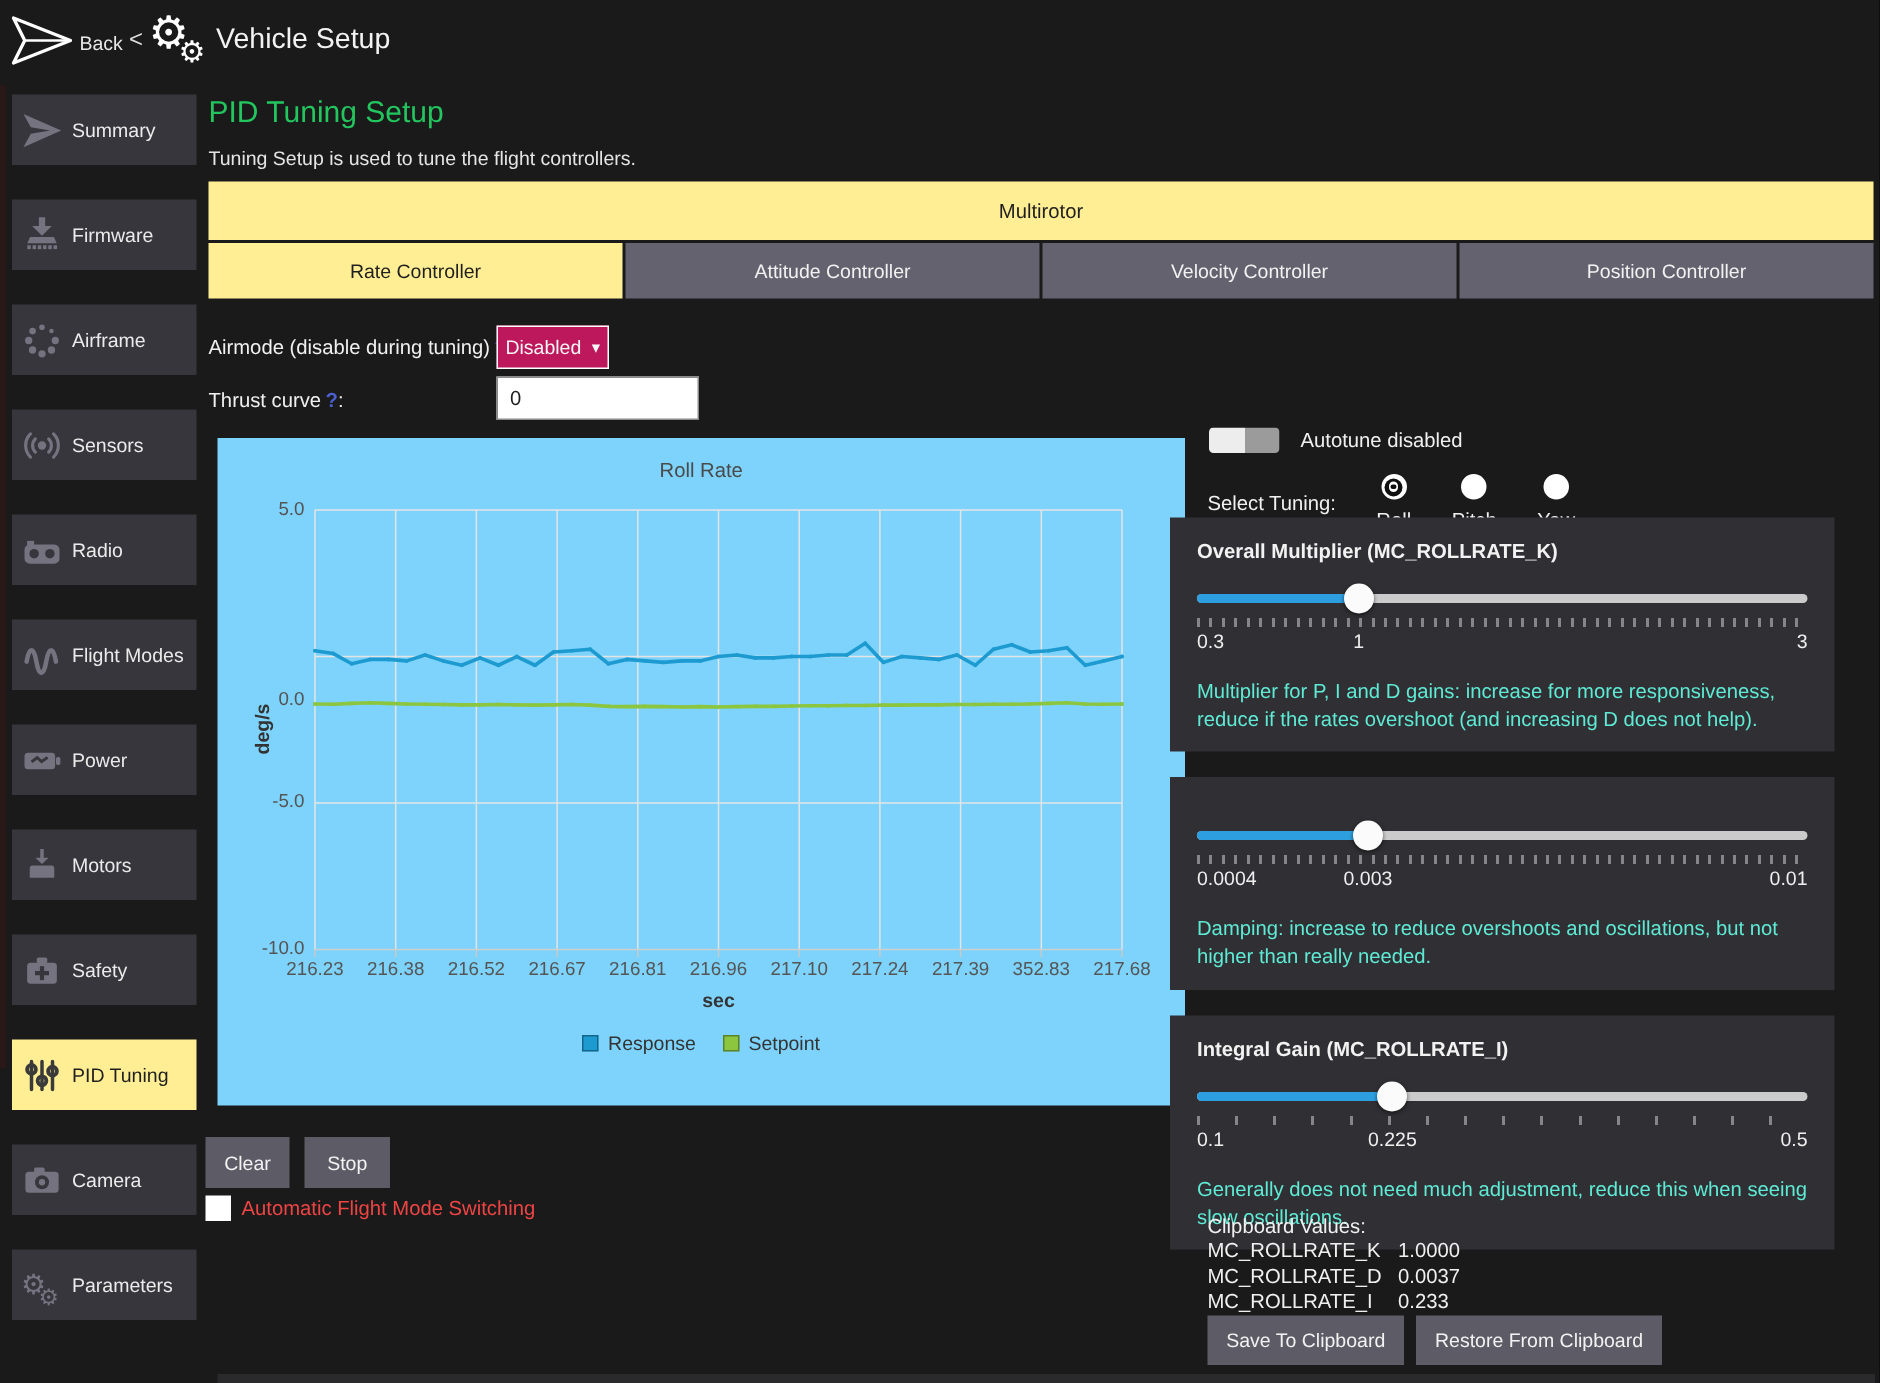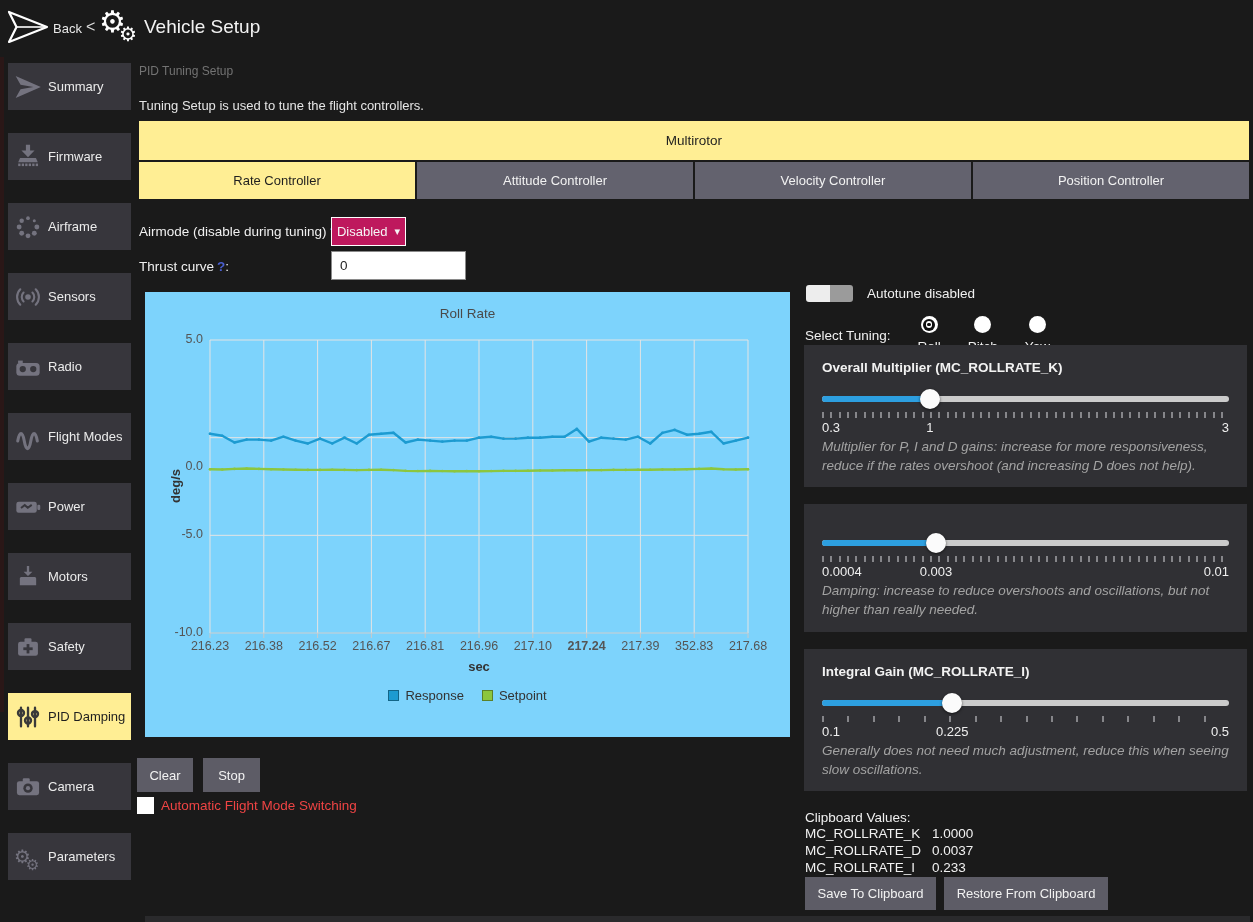--- a/index.html
+++ b/index.html
@@ -19,21 +19,21 @@
   .left-edge-strip { position:absolute; left:0; top:57px; width:4px; height:655px; background:#2a1717; }
   
   .sidebar { position:absolute; left:8px; top:63px; width:123px; }
   .side-item { height:47px; margin-bottom:23px; background:#37363c; display:flex; align-items:center; cursor:pointer; }
   .side-item .icn { width:40px; display:flex; justify-content:center; color:#74737f; }
   .side-item .side-label { font-size:13px; color:#ebebeb; }
   .side-item.active { background:#ffee94; }
   .side-item.active .icn { color:#3a3a3a; }
   .side-item.active .side-label { color:#1f1f1f; }
   
-  .page-title { position:absolute; left:139px; top:64px; font-size:12px; color:#737373; }
+  .page-title { position:absolute; left:139px; top:64px; font-size:20px; color:#22c55e; }
   .page-sub   { position:absolute; left:139px; top:98px; font-size:13px; color:#e5e5e5; }
   .multirotor-bar { position:absolute; left:139px; top:121px; width:1110px; height:39px;
     background:#ffee94; color:#1f1f1f; display:flex; align-items:center; justify-content:center; font-size:13.5px; }
   .tab-row { position:absolute; left:139px; top:162px; width:1110px; height:37px; display:flex; gap:2px; }
   .ctrl-tab { flex:1; display:flex; align-items:center; justify-content:center; font-size:13px;
     background:#63626e; color:#f2f2f2; cursor:pointer; }
   .ctrl-tab.active { background:#ffee94; color:#1f1f1f; }
   
   .field-label { position:absolute; font-size:13.5px; color:#f0f0f0; }
   .help { color:#4a5fd0; font-weight:bold; margin-left:3px; }
@@ -68,34 +68,34 @@
   .toggle { width:47px; height:17px; display:flex; border-radius:3px; overflow:hidden; cursor:pointer; }
   .toggle .knob { width:24px; height:100%; background:#ededed; }
   .toggle .trough { flex:1; background:#9b9b9b; }
   .autotune-label { font-size:13.5px; color:#f0f0f0; }
   .select-row { position:absolute; left:805px; top:316px; display:flex; align-items:center; font-size:13.5px; }
   .radio-opt { display:flex; align-items:center; gap:6px; margin-left:27px; cursor:pointer;flex-direction:column; }
   .radio-outer { width:17px; height:17px; border-radius:50%; background:#fff; display:flex; align-items:center; justify-content:center; }
   .radio-mid { width:12px; height:12px; border-radius:50%; background:#101010; display:flex; align-items:center; justify-content:center; }
   .radio-hole { width:6.5px; height:6.5px; border-radius:50%; background:#fff; display:flex; align-items:center; justify-content:center; }
   .radio-dot { width:3.5px; height:3.5px; border-radius:50%; background:#101010; }
-  .panels { position:absolute; left:804px; top:345px; width:443px; }
+  .panels { position:absolute; left:780px; top:345px; width:443px; }
   .tune-panel { background:#303034; padding:15px 18px 12px; margin-bottom:17px; }
   .tp-title { font-weight:bold; font-size:13.5px; color:#f2f2f2; }
   .slider { position:relative; height:21px; margin-top:13px; }
   .track { position:absolute; left:0; right:0; top:8px; height:6px; background:#cbcbcb; border-radius:3px; cursor:pointer; }
   .fill { position:absolute; left:0; top:8px; height:6px; background:#2d9fe0; border-radius:3px 0 0 3px; }
   .handle { position:absolute; top:1px; width:20px; height:20px; border-radius:50%; background:#fbfbfb;
     box-shadow:0 1px 3px rgba(0,0,0,.6); transform:translateX(-50%); cursor:grab; }
   .tickrow { height:6px; margin-top:3px; }
   .scale { position:relative; height:17px; margin-top:2px; font-size:13px; color:#efefef; }
   .scale .smin { position:absolute; left:0; }
   .scale .sval { position:absolute; transform:translateX(-50%); }
   .scale .smax { position:absolute; right:0; }
-  .tp-desc { font-size:13.5px; line-height:1.42; color:#a3a3a3; margin-top:0;font-style:italic; }
+  .tp-desc { font-size:13.5px; line-height:1.42; color:#5eead4; margin-top:14px; }
   
   .clip { position:absolute; left:805px; top:810px; font-size:13.5px; color:#f0f0f0; }
   .clip-row { display:flex; height:17px; align-items:center; }
   .clip-name { width:127px; }
   .bottom-sliver { position:absolute; left:145px; top:916px; width:1105px; height:6px; background:#2e2e30; opacity:.85; }
 </style>
 </head>
 <body>
 
 <div id="app">
@@ -221,21 +221,21 @@
             <g stroke="currentColor" stroke-width="2" stroke-linecap="round">
               <path d="M6 4v16M12 4v16M18 4v16"></path>
             </g>
             <g fill="none" stroke="currentColor" stroke-width="2.2">
               <circle cx="6" cy="8.5" r="2.5"></circle>
               <circle cx="12" cy="15" r="2.5"></circle>
               <circle cx="18" cy="9.5" r="2.5"></circle>
             </g>
           </svg>
         </span>
-        <span class="side-label">PID Damping</span>
+        <span class="side-label">PID Tuning</span>
       </div>
       <div class="side-item">
         <span class="icn">
           <svg width="28" height="28" viewBox="0 0 24 24" fill="currentColor">
             <rect x="7.5" y="4.5" width="6" height="3.5" rx="1"></rect>
             <rect x="2.5" y="7" width="19" height="12" rx="2"></rect>
             <circle cx="12" cy="13" r="4" fill="#37363c"></circle>
             <circle cx="12" cy="13" r="1.8"></circle>
           </svg>
         </span>
@@ -405,21 +405,21 @@
         <div class="ytick" style="top: 333px;">-10.0</div>
       </div>
     <div id="xtickBox">
         <div class="xtick" style="left: 65px;">216.23</div>
         <div class="xtick" style="left: 118.8px;">216.38</div>
         <div class="xtick" style="left: 172.6px;">216.52</div>
         <div class="xtick" style="left: 226.4px;">216.67</div>
         <div class="xtick" style="left: 280.2px;">216.81</div>
         <div class="xtick" style="left: 334px;">216.96</div>
         <div class="xtick" style="left: 387.8px;">217.10</div>
-        <div class="xtick" style="left: 441.6px; font-weight: bold;">217.24</div>
+        <div class="xtick" style="left: 441.6px;">217.24</div>
         <div class="xtick" style="left: 495.4px;">217.39</div>
         <div class="xtick" style="left: 549.2px;">352.83</div>
         <div class="xtick" style="left: 603px;">217.68</div>
       </div>
     <div class="xlab">sec</div>
     <div class="legend" id="legendBox">
         <div class="legend-item">
           <span class="legend-swatch" style="background:#1d9bd1"></span>
           <span>Response</span>
         </div>

